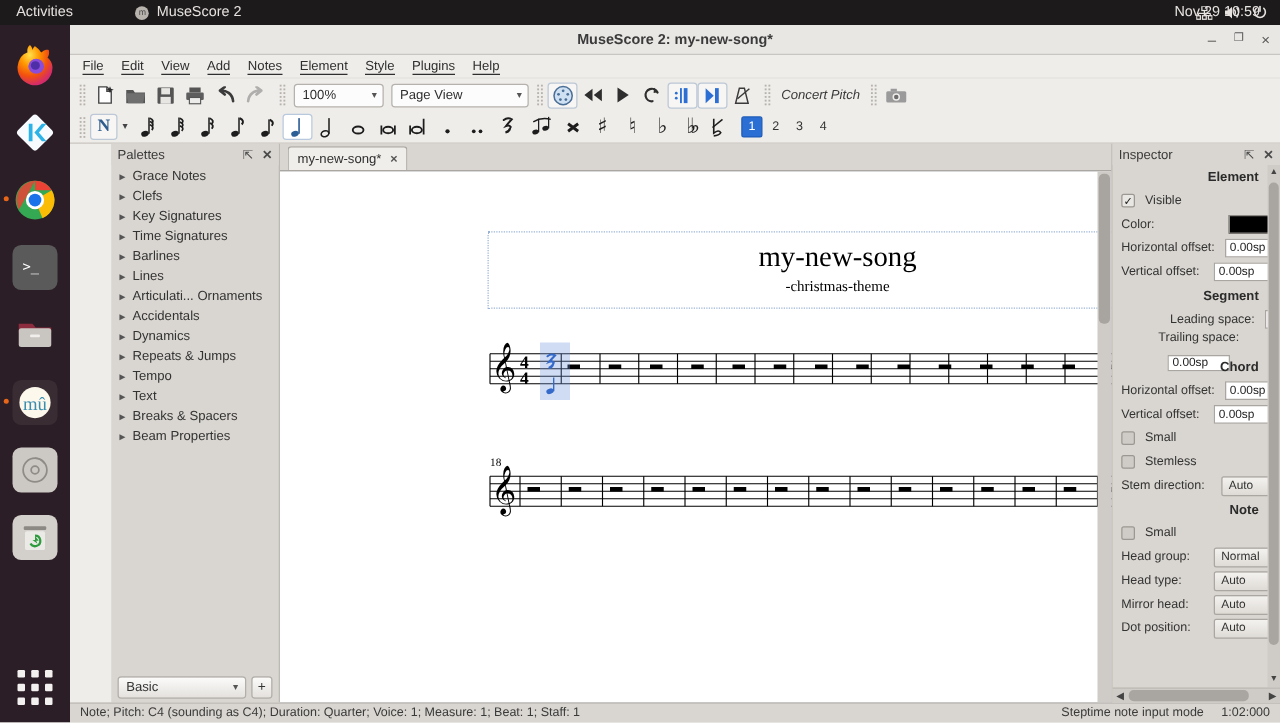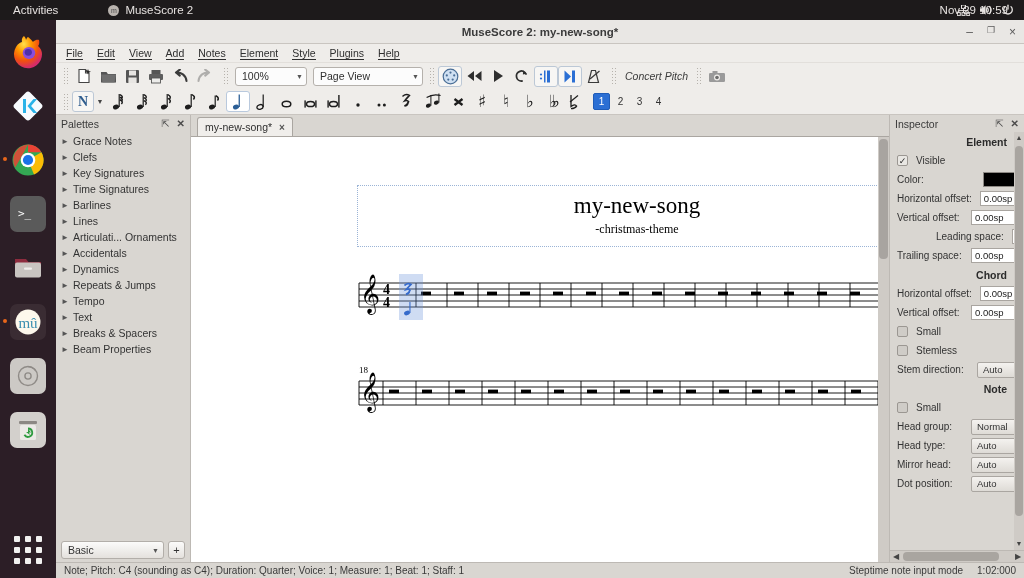--- a/index.html
+++ b/index.html
@@ -124,20 +124,21 @@
   }
   .voice.on { background:#2b6fd4; color:#fff; border-color:#1f5cb8; }
 
   
   #body { flex:1 1 auto; display:flex; min-height:0; }
 
   
   #palettes {
     width:135px; background:#d9d6d1; display:flex; flex-direction:column;
     border-right:1px solid #bdb9b4;
+    margin-left:33px;
   }
   .dockhdr {
     height:17px; display:flex; align-items:center; padding:0 5px;
     font-size:10.5px; color:#3a3a3a; background:#d9d6d1;
   }
   .dockhdr .sp { flex:1; }
   .dockhdr .ic { margin-left:7px; font-size:10px; color:#4a4a4a; }
   #palList { flex:1; overflow:hidden; padding-top:1px; }
   .palrow {
     display:flex; align-items:center; gap:5px; height:16px;
@@ -924,26 +925,27 @@
           <span class="lbl">Horizontal offset:</span>
           <span class="grow"></span>
           <span class="ifield" style="width:50px;">0.00sp</span>
         </div>
         <div class="irow" style="padding-left:4px;">
           <span class="lbl">Vertical offset:</span>
           <span class="grow"></span>
           <span class="ifield" style="width:50px;">0.00sp</span>
         </div>
 
+        <div class="secttl">Segment</div>
         <div class="irow" style="padding-left:4px;margin-left:39px;">
           <span class="lbl">Leading space:</span>
           <span class="grow"></span>
           <span class="ifield" style="width:50px;">0.00sp</span>
         </div>
-        <div class="irow" style="padding-left:4px;">
+        <div class="irow" style="padding-left:4px;flex-direction:column;">
           <span class="lbl">Trailing space:</span>
           <span class="grow"></span>
           <span class="ifield" style="width:50px;">0.00sp</span>
         </div>
 
         <div class="secttl">Chord</div>
         <div class="irow" style="padding-left:4px;">
           <span class="lbl">Horizontal offset:</span>
           <span class="grow"></span>
           <span class="ifield" style="width:50px;">0.00sp</span>

